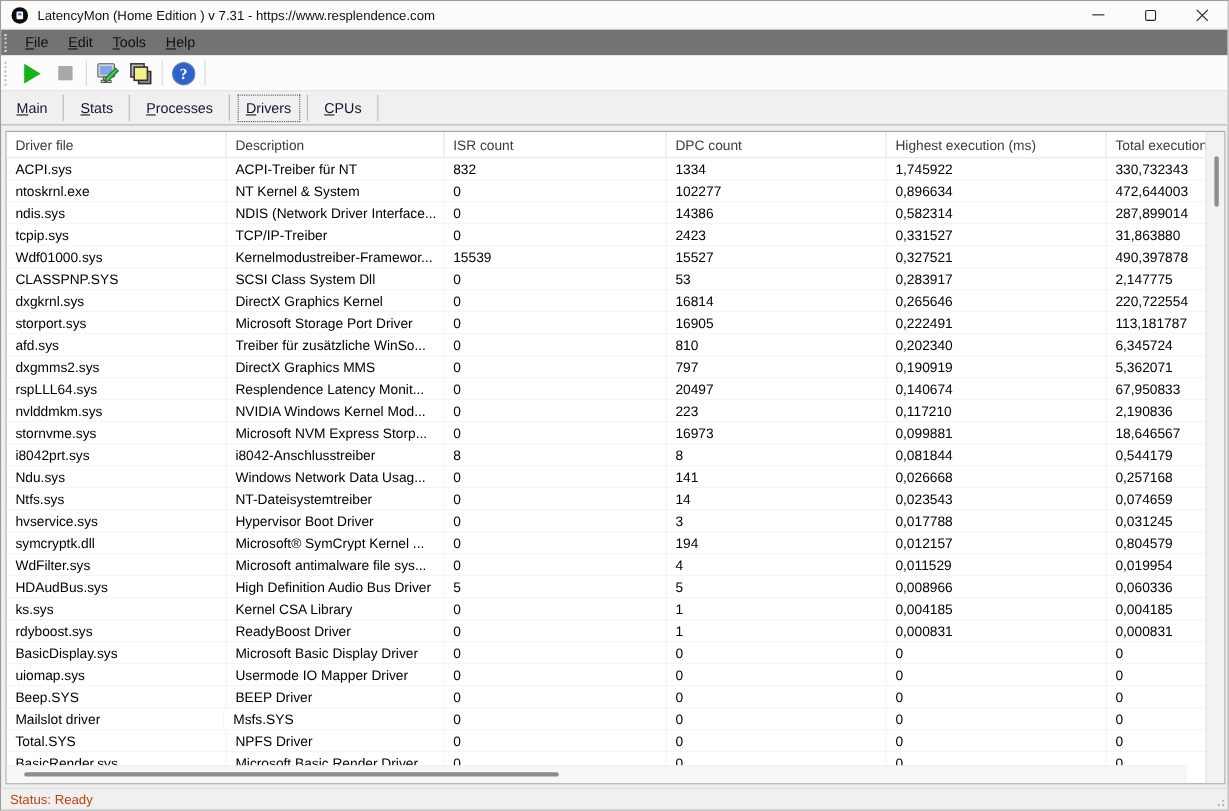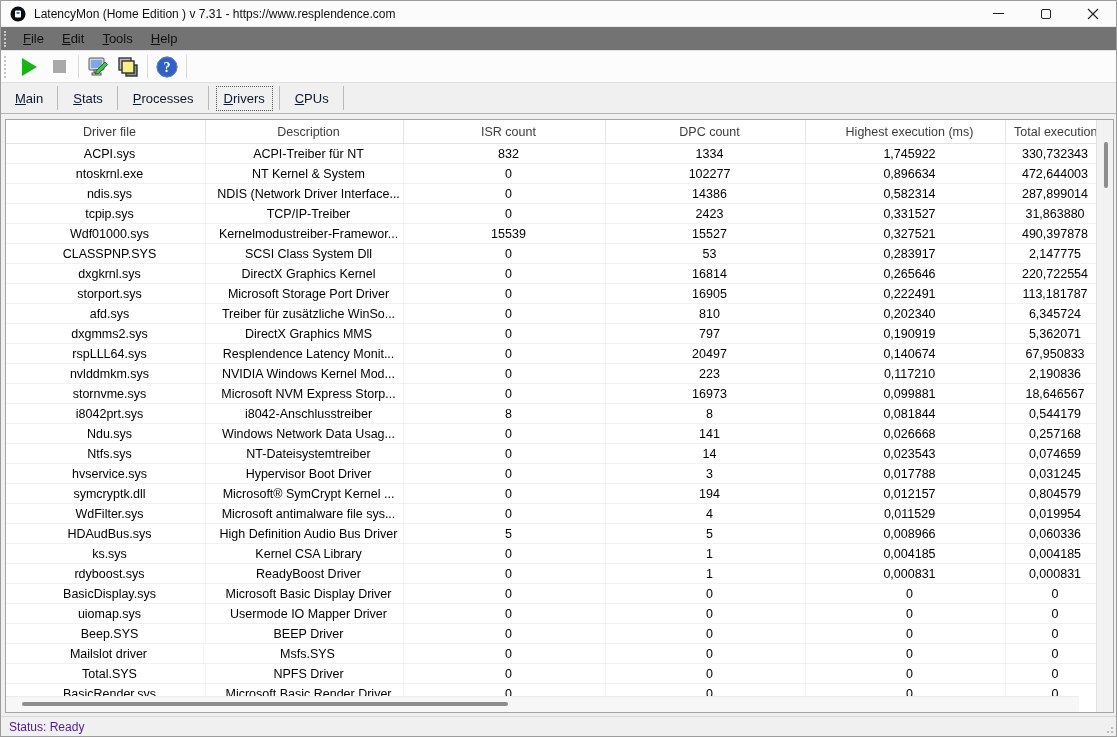--- a/index.html
+++ b/index.html
@@ -52,21 +52,21 @@
   }
   .tab { font-size:13px; color:#0f172a; padding:3px 6px; margin-right:8px; white-space:nowrap; }
   .tab.active { outline:1px dotted #555; outline-offset:1px; }
   .tab-sep { width:1px; height:24px; background:#b9b9b9; margin-right:9px; }
 
   
   .table-wrap {
     position:absolute; left:4px; top:118px; width:1109px; height:594px;
     background:#ffffff; border:1px solid #a5a5a5; overflow:hidden;
   }
-  .grid { position:absolute; left:0; top:0; right:17px; bottom:0; overflow:hidden;text-align:center; }
+  .grid { position:absolute; left:0; top:0; right:17px; bottom:0; overflow:hidden; }
   .thead { display:flex; height:24px; background:#fff; border-bottom:1px solid #e2e2e2; }
   .th {
     font-size:12.5px; color:#3c3c3c; padding:5px 0 0 8px;
     border-right:1px solid #e4e4e4; white-space:nowrap; overflow:hidden; flex:0 0 auto;
   }
   .tbody { position:absolute; left:0; right:0; top:24px; bottom:16px; overflow:hidden; }
   .tr { display:flex; height:20px; border-bottom:1px solid #f1f1f1; background:#fff; }
   .td {
     font-size:12.5px; color:#000; padding:3px 0 0 8px;
     border-right:1px solid #f4f4f4; white-space:nowrap; overflow:hidden; flex:0 0 auto;
@@ -84,21 +84,21 @@
   .hscroll {
     position:absolute; left:0; right:17px; bottom:0; height:16px;
     background:#f7f7f7; border-top:1px solid #ececec;
   }
   .hthumb { position:absolute; left:16px; top:5px; width:486px; height:4px; background:#8d8d8d; border-radius:2px; }
 
   
   .statusbar {
     position:absolute; left:0; right:0; bottom:0; height:20px;
     background:#f0f0f0; border-top:1px solid #d9d9d9;
-    display:flex; align-items:center; font-size:12px; color:#4c1d95; padding-left:8px;
+    display:flex; align-items:center; font-size:12px; color:#c2410c; padding-left:8px;
   }
   .resize-grip { position:absolute; right:2px; bottom:2px; width:12px; height:12px; }
   u { text-decoration:underline; }
 </style>
 </head>
 <body>
 
 <div class="window">
 
   <div class="titlebar">

